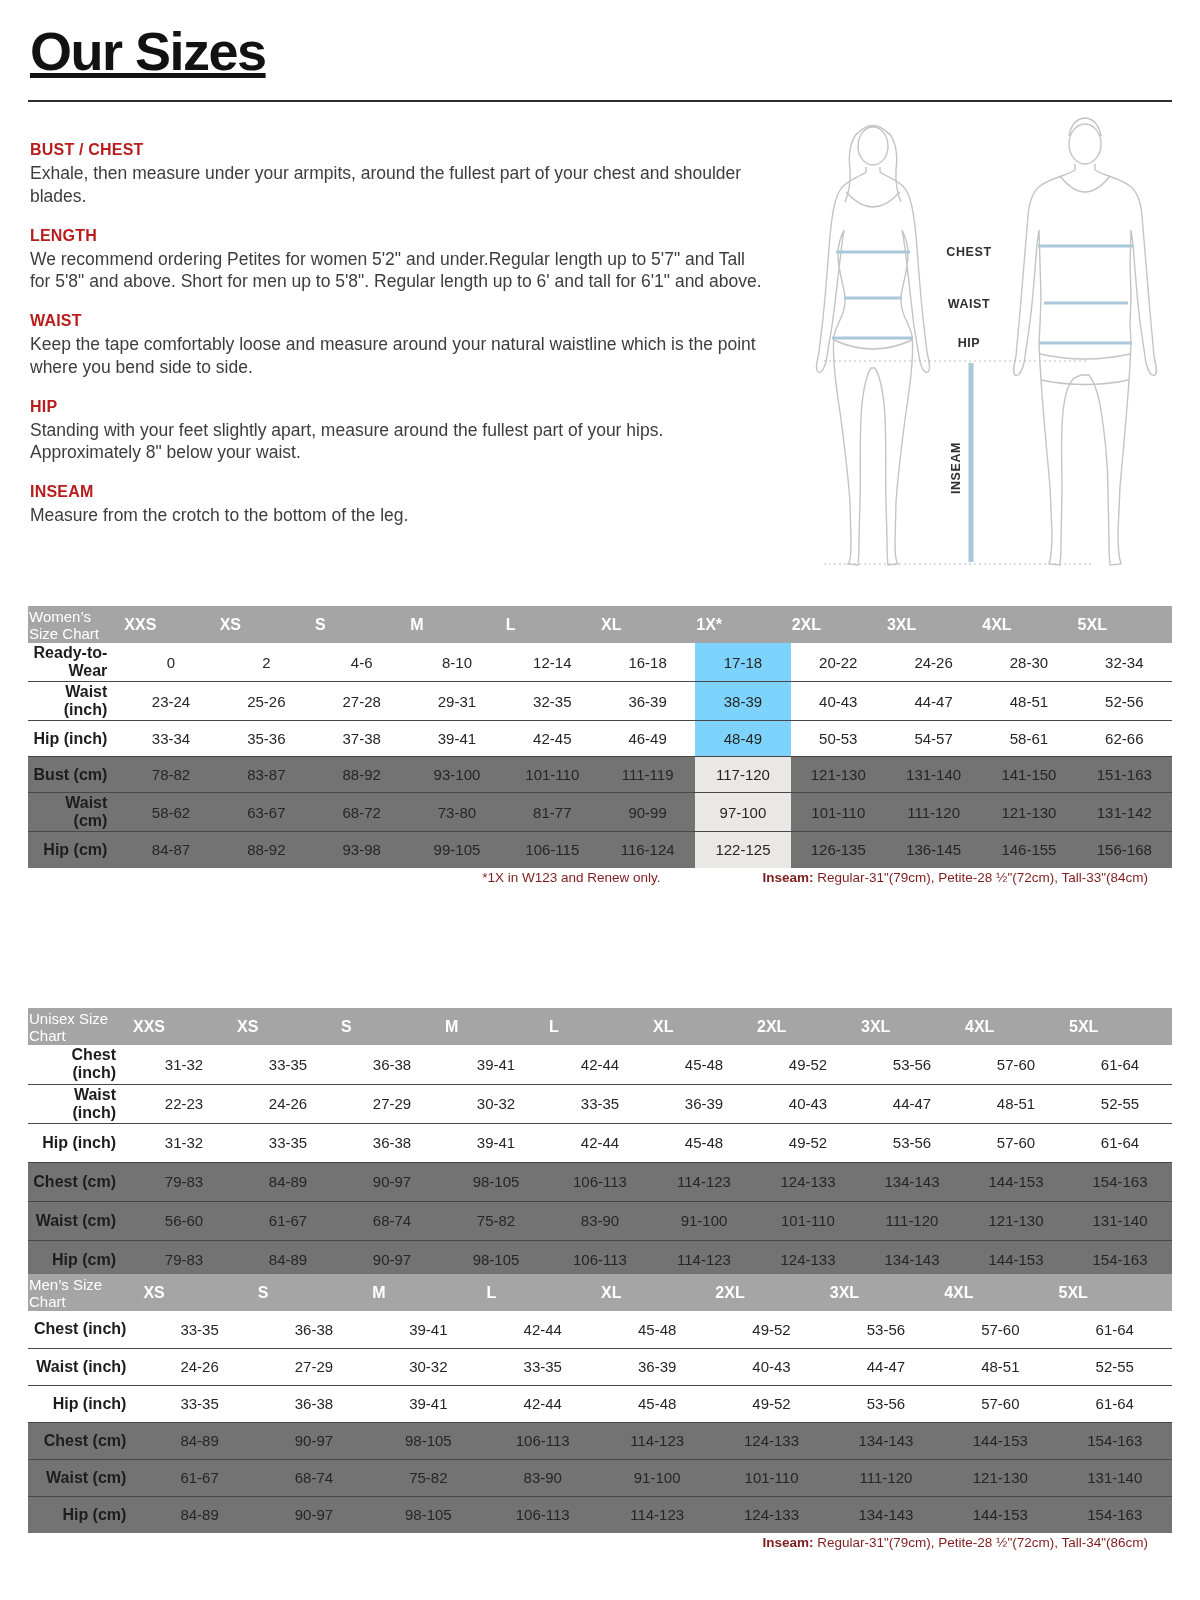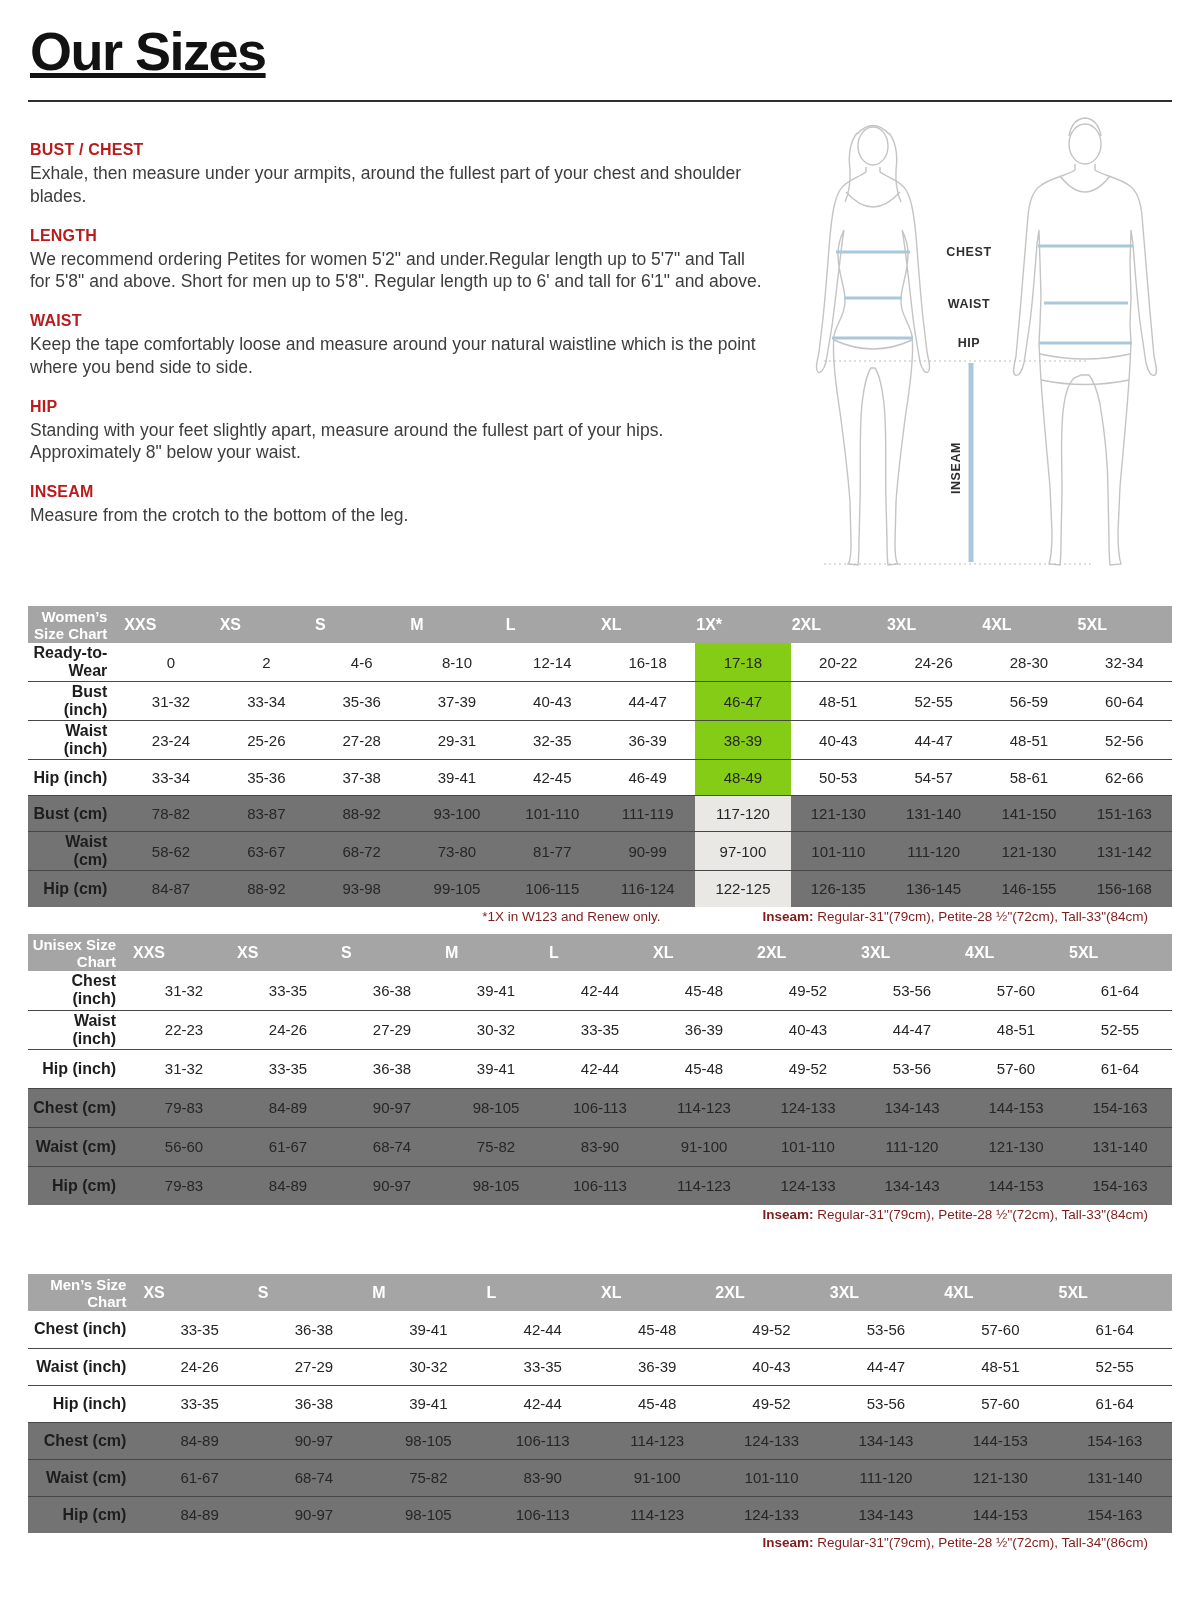--- a/index.html
+++ b/index.html
@@ -21,29 +21,29 @@
   .fig-line{stroke:#c4c4c4;stroke-width:1.4;fill:none;}
   .meas{stroke:#a9c8da;stroke-width:3;}
   .meas-v{stroke:#a9c8da;stroke-width:5;}
   .dotted{stroke:#bdbdbd;stroke-width:1;stroke-dasharray:2 3;}
   .diag-label{font-size:12.5px;font-weight:700;fill:#2f2f2f;letter-spacing:.6px;}
   
   .table-block{position:absolute;left:28px;width:1144px;}
   .tbl{width:100%;border-collapse:collapse;table-layout:fixed;}
   .tbl thead th{background:#a5a5a5;color:#fff;font-size:16px;font-weight:700;
                 height:35px;text-align:left;}
-  .tbl thead th.lbl{font-weight:700;font-size:15px;text-align:right;padding-right:16px;}
+  .tbl thead th.lbl{font-weight:400;font-size:15px;text-align:left;padding-right:16px;}
   .tbl tbody tr+tr{border-top:1px solid #474747;}
   .tbl tbody th{font-size:16px;font-weight:700;color:#1d1d1d;text-align:right;padding-right:16px;}
   .tbl tbody td{font-size:15px;color:#262626;text-align:center;}
   .rows-36 tbody tr{height:36px;}
   .rows-37 tbody tr{height:37px;}
   .rows-39 tbody tr{height:39px;}
   .tbl tr.stripe{background:#737373;}
-  .tbl td.hl{background:#84cc16;}
+  .tbl td.hl{background:#7dd3fc;}
   .tbl tr.stripe td.hl{background:#e9e8e4;}
   .footnote{position:relative;height:20px;margin-top:2px;font-size:13.5px;color:#7f1d1d;}
   .fn-left{position:absolute;left:47.5%;transform:translateX(-50%);white-space:nowrap;}
   .fn-right{position:absolute;right:24px;white-space:nowrap;}
   .fn-right b{font-weight:700;}
 </style>
 </head>
 <body>
 
 <div class="page">
@@ -138,34 +138,20 @@
             <td>8-10</td>
             <td>12-14</td>
             <td>16-18</td>
             <td class="hl">17-18</td>
             <td>20-22</td>
             <td>24-26</td>
             <td>28-30</td>
             <td>32-34</td>
           </tr>
           <tr>
-            <th>Bust (inch)</th>
-            <td>31-32</td>
-            <td>33-34</td>
-            <td>35-36</td>
-            <td>37-39</td>
-            <td>40-43</td>
-            <td>44-47</td>
-            <td class="hl">46-47</td>
-            <td>48-51</td>
-            <td>52-55</td>
-            <td>56-59</td>
-            <td>60-64</td>
-          </tr>
-          <tr>
             <th>Waist (inch)</th>
             <td>23-24</td>
             <td>25-26</td>
             <td>27-28</td>
             <td>29-31</td>
             <td>32-35</td>
             <td>36-39</td>
             <td class="hl">38-39</td>
             <td>40-43</td>
             <td>44-47</td>
@@ -228,21 +214,21 @@
             <td>146-155</td>
             <td>156-168</td>
           </tr>
         </tbody>
       </table>
       <div class="footnote">
         <span class="fn-left">*1X in W123 and Renew only.</span>
         <span class="fn-right"><b>Inseam:</b> Regular-31"(79cm), Petite-28 ½"(72cm), Tall-33"(84cm)</span>
       </div>
     </div>
-  <div class="table-block rows-39" style="top:934px">
+  <div class="table-block rows-39" style="top:1008px">
       <table class="tbl">
         <thead>
           <tr>
             <th class="lbl">Unisex Size Chart</th>
             <th>XXS</th>
             <th>XS</th>
             <th>S</th>
             <th>M</th>
             <th>L</th>
             <th>XL</th>

